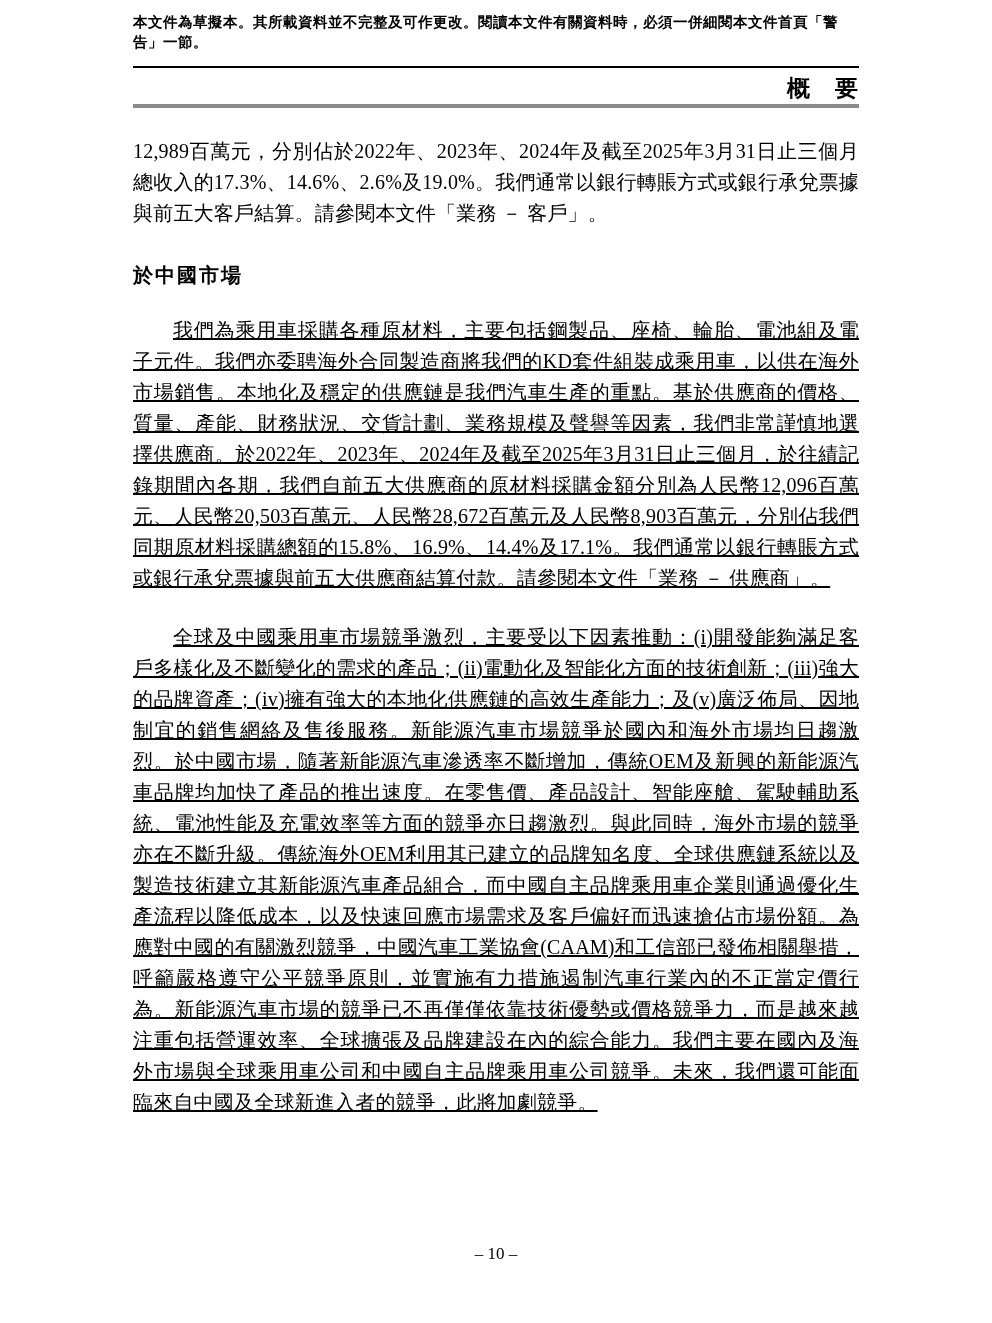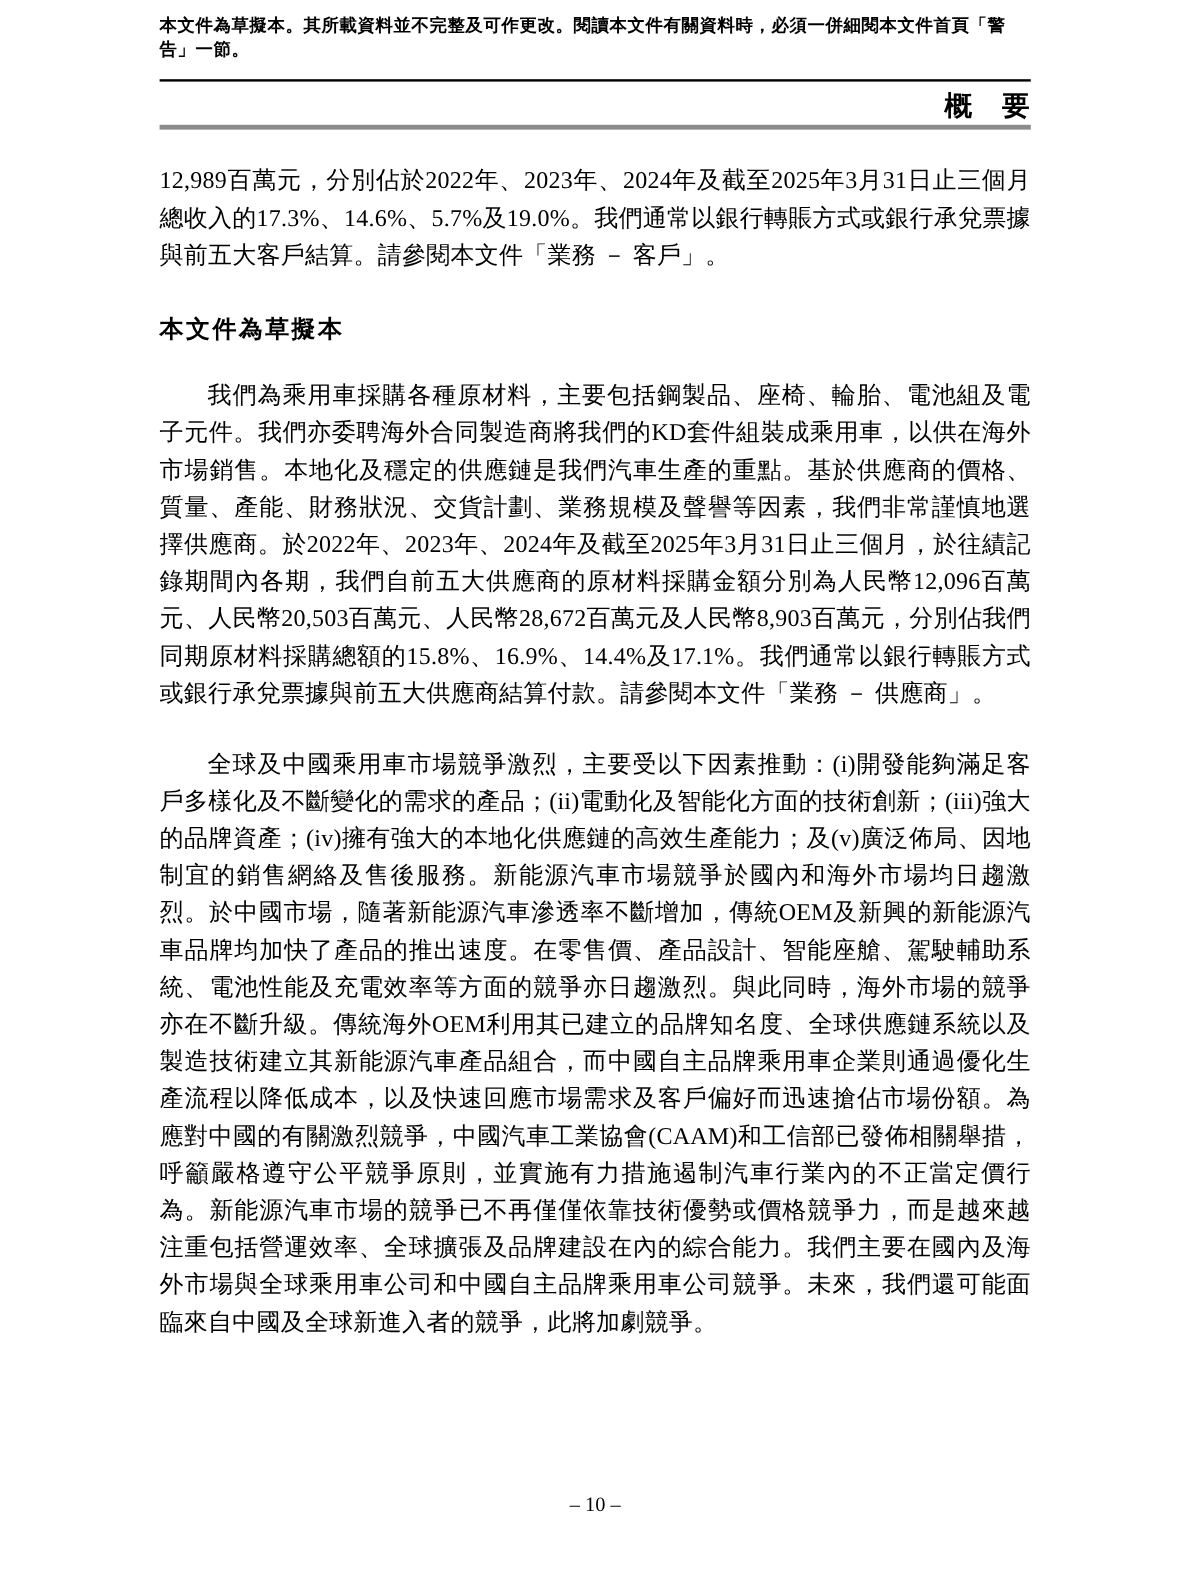--- a/index.html
+++ b/index.html
@@ -51,20 +51,21 @@
   .para {
     margin: 28px 0 0 0;
     font-size: 20px;
     line-height: 31px;
     text-align: justify;
     text-justify: inter-character;
     letter-spacing: 0.2px;
   }
   .para.first-indent {
     text-indent: 2em;
+    text-decoration: underline;
   }
   .section-heading {
     margin: 34px 0 0 0;
     font-family: "Liberation Sans", "DejaVu Sans", sans-serif;
     font-weight: bold;
     font-size: 20px;
     line-height: 24px;
     letter-spacing: 2px;
   }
   .footer {
@@ -84,23 +85,23 @@
 
   <div class="column">
     <div class="disclaimer">本文件為草擬本。其所載資料並不完整及可作更改。閱讀本文件有關資料時，必須一併細閱本文件首頁「警告」一節。</div>
     <div class="rule-thin"></div>
     <div class="doc-title">概　要</div>
     <div class="rule-thick"></div>
   </div>
 
   <div class="column">
 
-    <p class="para">12,989百萬元，分別佔於2022年、2023年、2024年及截至2025年3月31日止三個月總收入的17.3%、14.6%、5.7%及19.0%。我們通常以銀行轉賬方式或銀行承兌票據與前五大客戶結算。請參閱本文件「業務 － 客戶」。</p>
+    <p class="para">12,989百萬元，分別佔於2022年、2023年、2024年及截至2025年3月31日止三個月總收入的17.3%、14.6%、2.6%及19.0%。我們通常以銀行轉賬方式或銀行承兌票據與前五大客戶結算。請參閱本文件「業務 － 客戶」。</p>
 
-    <h2 class="section-heading">本文件為草擬本</h2>
+    <h2 class="section-heading">於中國市場</h2>
 
     <p class="para first-indent">我們為乘用車採購各種原材料，主要包括鋼製品、座椅、輪胎、電池組及電子元件。我們亦委聘海外合同製造商將我們的KD套件組裝成乘用車，以供在海外市場銷售。本地化及穩定的供應鏈是我們汽車生產的重點。基於供應商的價格、質量、產能、財務狀況、交貨計劃、業務規模及聲譽等因素，我們非常謹慎地選擇供應商。於2022年、2023年、2024年及截至2025年3月31日止三個月，於往績記錄期間內各期，我們自前五大供應商的原材料採購金額分別為人民幣12,096百萬元、人民幣20,503百萬元、人民幣28,672百萬元及人民幣8,903百萬元，分別佔我們同期原材料採購總額的15.8%、16.9%、14.4%及17.1%。我們通常以銀行轉賬方式或銀行承兌票據與前五大供應商結算付款。請參閱本文件「業務 － 供應商」。</p>
 
 
     <p class="para first-indent">全球及中國乘用車市場競爭激烈，主要受以下因素推動：(i)開發能夠滿足客戶多樣化及不斷變化的需求的產品；(ii)電動化及智能化方面的技術創新；(iii)強大的品牌資產；(iv)擁有強大的本地化供應鏈的高效生產能力；及(v)廣泛佈局、因地制宜的銷售網絡及售後服務。新能源汽車市場競爭於國內和海外市場均日趨激烈。於中國市場，隨著新能源汽車滲透率不斷增加，傳統OEM及新興的新能源汽車品牌均加快了產品的推出速度。在零售價、產品設計、智能座艙、駕駛輔助系統、電池性能及充電效率等方面的競爭亦日趨激烈。與此同時，海外市場的競爭亦在不斷升級。傳統海外OEM利用其已建立的品牌知名度、全球供應鏈系統以及製造技術建立其新能源汽車產品組合，而中國自主品牌乘用車企業則通過優化生產流程以降低成本，以及快速回應市場需求及客戶偏好而迅速搶佔市場份額。為應對中國的有關激烈競爭，中國汽車工業協會(CAAM)和工信部已發佈相關舉措，呼籲嚴格遵守公平競爭原則，並實施有力措施遏制汽車行業內的不正當定價行為。新能源汽車市場的競爭已不再僅僅依靠技術優勢或價格競爭力，而是越來越注重包括營運效率、全球擴張及品牌建設在內的綜合能力。我們主要在國內及海外市場與全球乘用車公司和中國自主品牌乘用車公司競爭。未來，我們還可能面臨來自中國及全球新進入者的競爭，此將加劇競爭。</p>
 
   </div>
 
   <div class="footer">
     <span>– 10 –</span>

